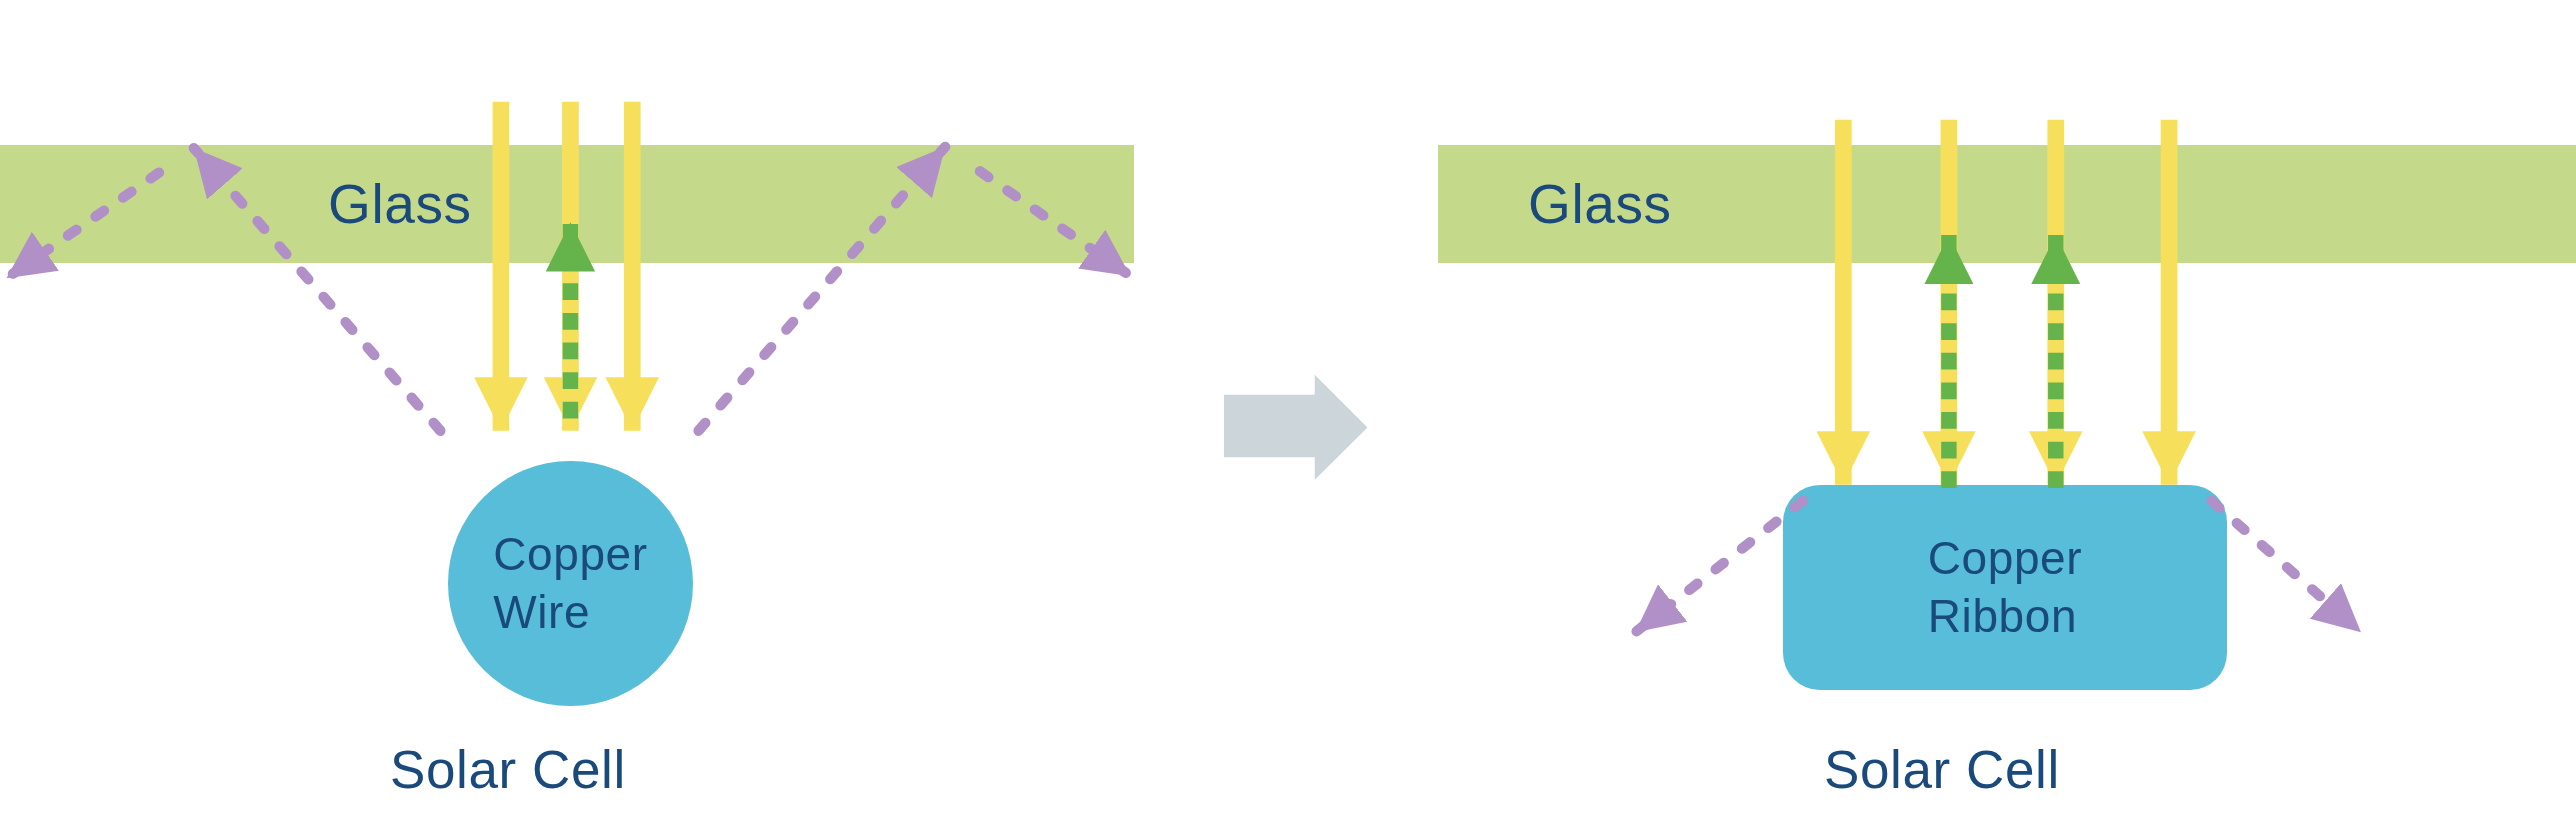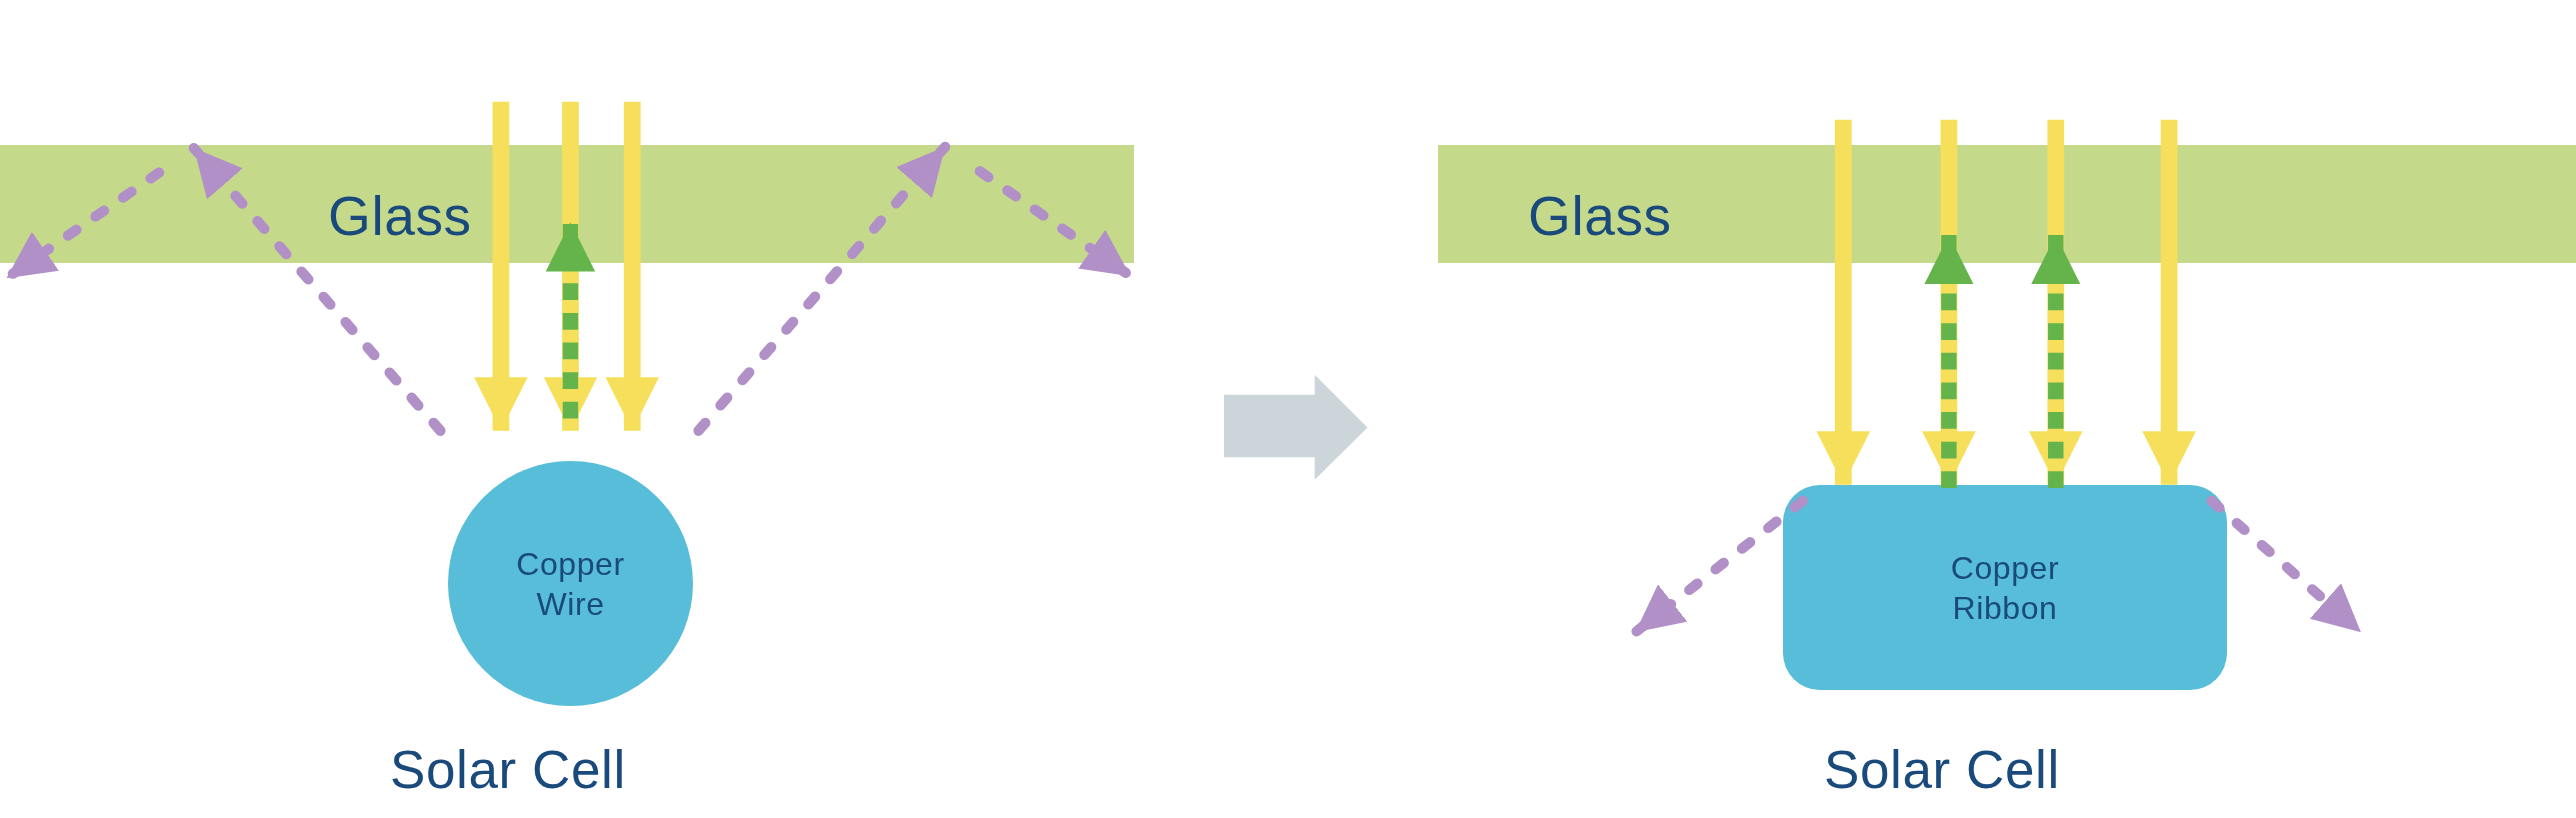--- a/index.html
+++ b/index.html
@@ -7,29 +7,29 @@
     position:relative;
     width:2576px;height:819px;
     background:var(--background,#ffffff);
     font-family:"Liberation Sans",sans-serif;
     overflow:hidden;
   }
   .glass{position:absolute;top:145px;height:118px;background:var(--glass,#c5d98b);z-index:1;}
   #glass-left{left:0;width:1134px;}
   #glass-right{left:1438px;width:1138px;}
   .glass-label{
-    position:absolute;top:146px;height:140px;display:flex;align-items:center;
+    position:absolute;top:134px;height:140px;display:flex;align-items:center;
     font-size:55px;color:var(--text,#1a4a7b);z-index:2;letter-spacing:0.6px;
   }
   #glass-label-left{left:328px;}
   #glass-label-right{left:1528px;}
   .conductor{
     position:absolute;background:var(--conductor,#57bdd8);
-    display:flex;align-items:center;justify-content:center;text-align:center;
-    color:var(--text,#1a4a7b);font-size:32px;line-height:1.25;white-space:pre-line;
+    display:flex;align-items:center;justify-content:center;
+    color:var(--text,#1a4a7b);font-size:46px;line-height:1.25;white-space:pre-line;
     z-index:1;letter-spacing:0.6px;
   }
   #copper-wire{left:448px;top:461px;width:245px;height:245px;border-radius:50%;}
   #copper-ribbon{left:1783px;top:485px;width:444px;height:205px;border-radius:37px;}
   .caption{
     position:absolute;top:739px;width:361px;
     font-size:53px;color:var(--text,#1a4a7b);z-index:2;letter-spacing:0.6px;
   }
   #caption-left{left:390px;}
   #caption-right{left:1824px;}

